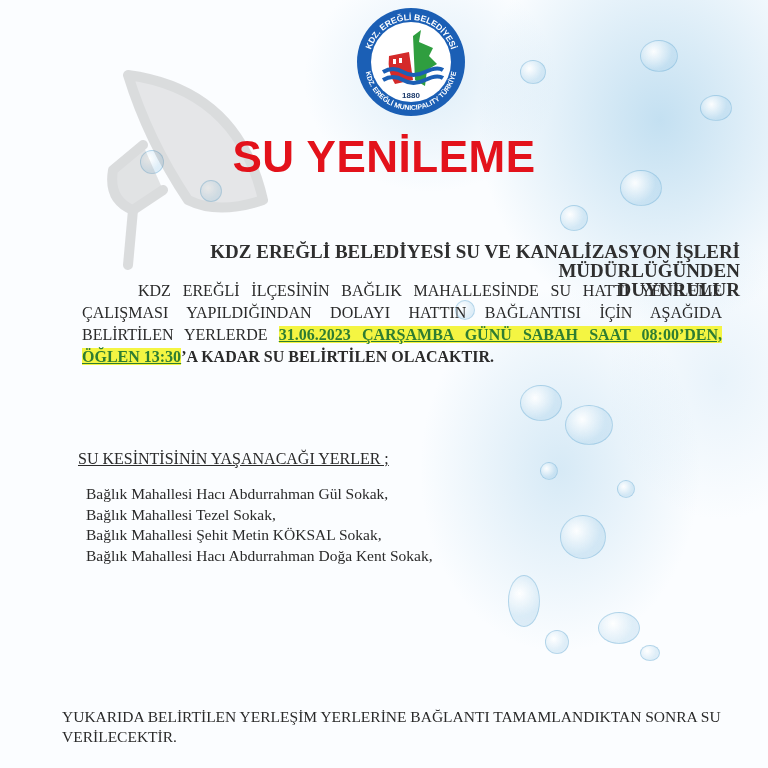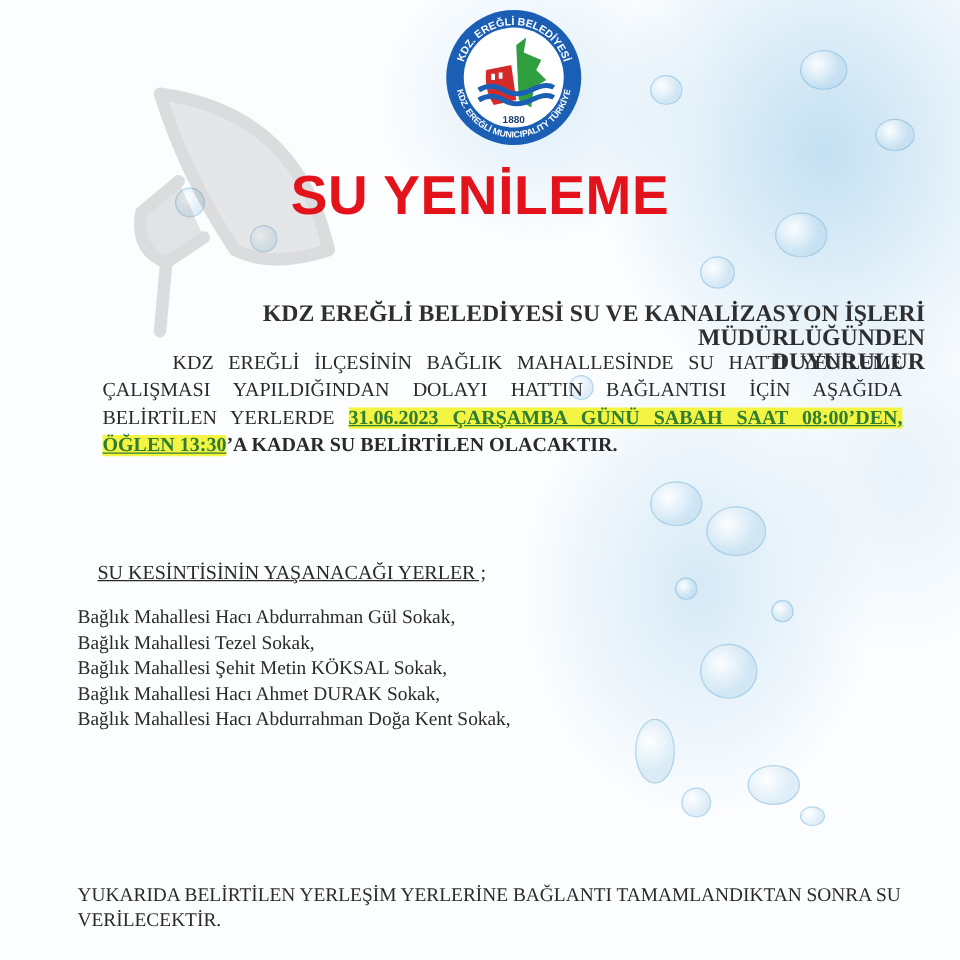--- a/index.html
+++ b/index.html
@@ -106,21 +106,21 @@
       margin-left: 16px;
     }
     .list {
       position: absolute;
       top: 484px;
       left: 62px;
       font-size: 15.5px;
       line-height: 20.5px;
       z-index: 3;
     }
-    .list div { white-space: nowrap; }
+    .list div { white-space: nowrap; margin-left: 24px; }
     .footer {
       position: absolute;
       top: 707px;
       left: 62px;
       width: 660px;
       font-size: 15.5px;
       line-height: 20px;
       z-index: 3;
     }
   </style>
@@ -187,17 +187,16 @@
 <div class="body-text">
   <span class="indent">KDZ EREĞLİ İLÇESİNİN BAĞLIK MAHALLESİNDE SU HATTI YENİLEME ÇALIŞMASI YAPILDIĞINDAN DOLAYI HATTIN BAĞLANTISI İÇİN AŞAĞIDA BELİRTİLEN YERLERDE </span><span class="hl">31.06.2023 ÇARŞAMBA GÜNÜ SABAH SAAT 08:00’DEN, ÖĞLEN 13:30</span><span class="bold">’A KADAR SU BELİRTİLEN OLACAKTIR.</span>
 </div>
 
 <div class="list-heading">SU KESİNTİSİNİN YAŞANACAĞI YERLER ;</div>
 
 <div class="list">
   <div>Bağlık Mahallesi Hacı Abdurrahman Gül Sokak,</div>
   <div>Bağlık Mahallesi Tezel Sokak,</div>
   <div>Bağlık Mahallesi Şehit Metin KÖKSAL Sokak,</div>
-  <div>Bağlık Mahallesi Hacı Ahmet DURAK Sokak,</div>
   <div>Bağlık Mahallesi Hacı Abdurrahman Doğa Kent Sokak,</div>
 </div>
 
 <div class="footer">YUKARIDA BELİRTİLEN YERLEŞİM YERLERİNE BAĞLANTI TAMAMLANDIKTAN SONRA SU VERİLECEKTİR.</div>
 
 </body></html>

